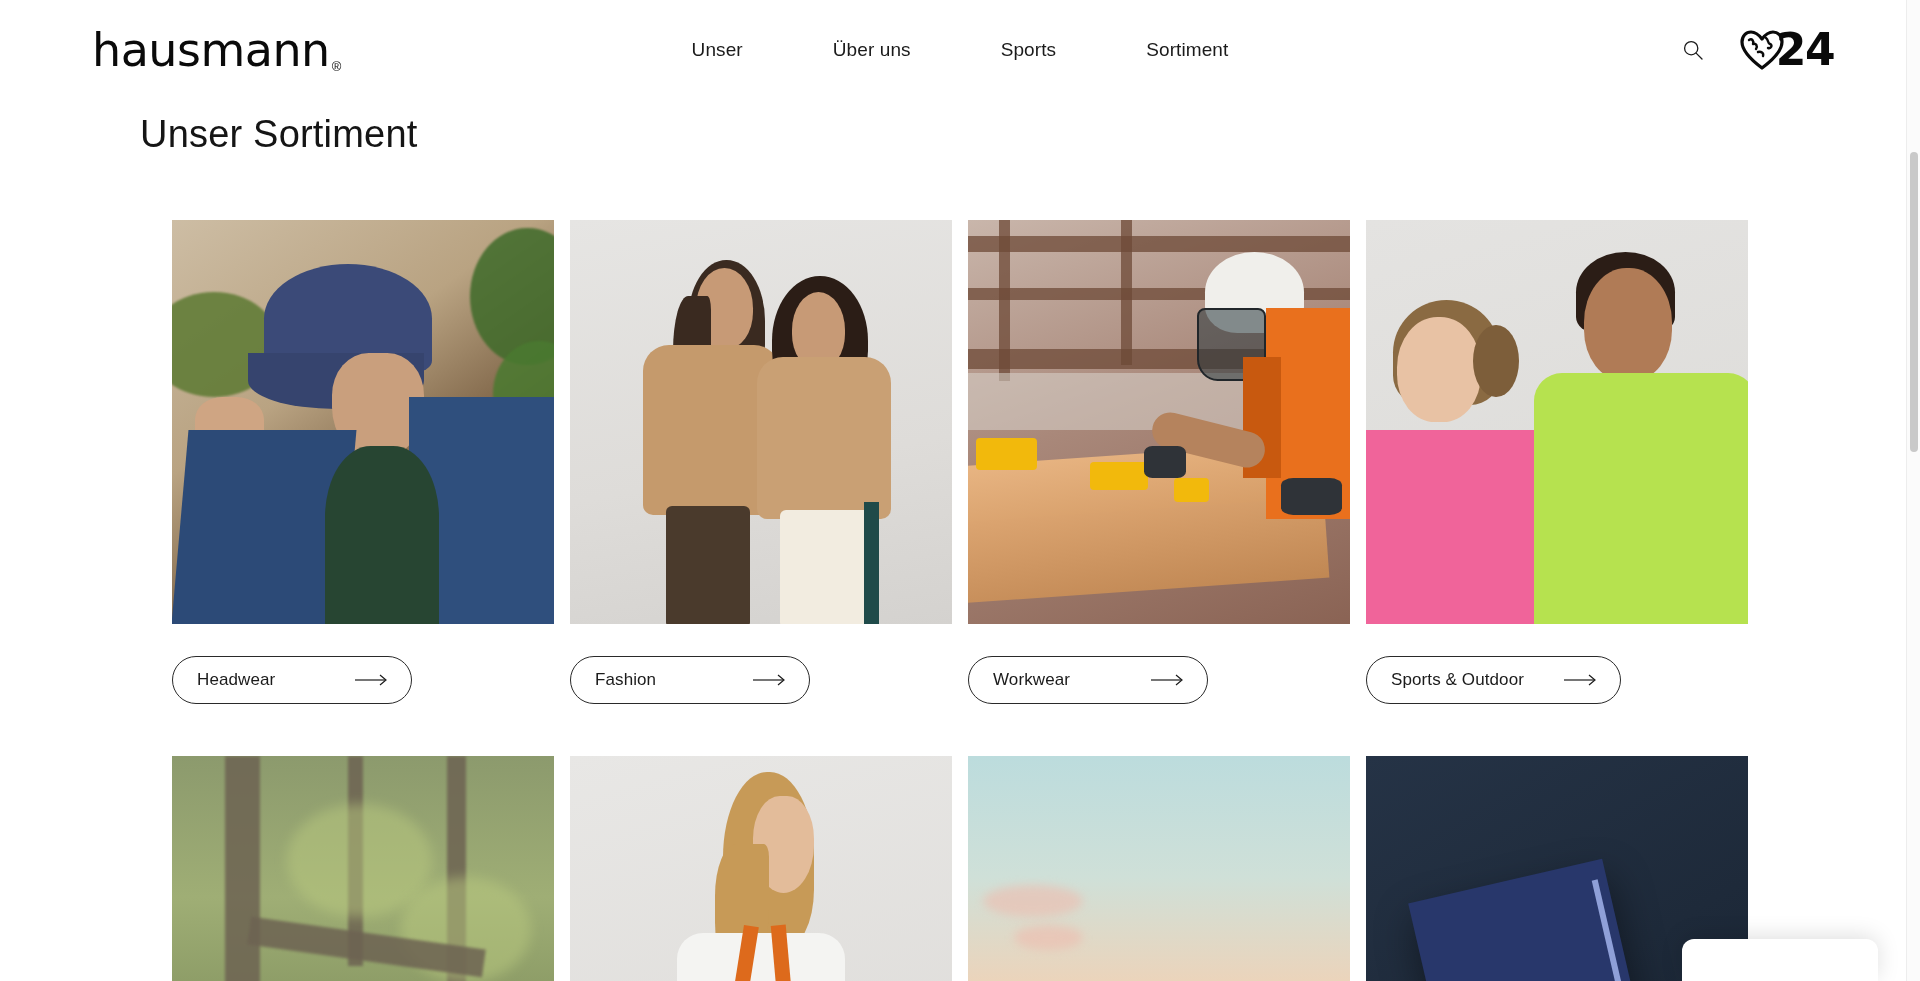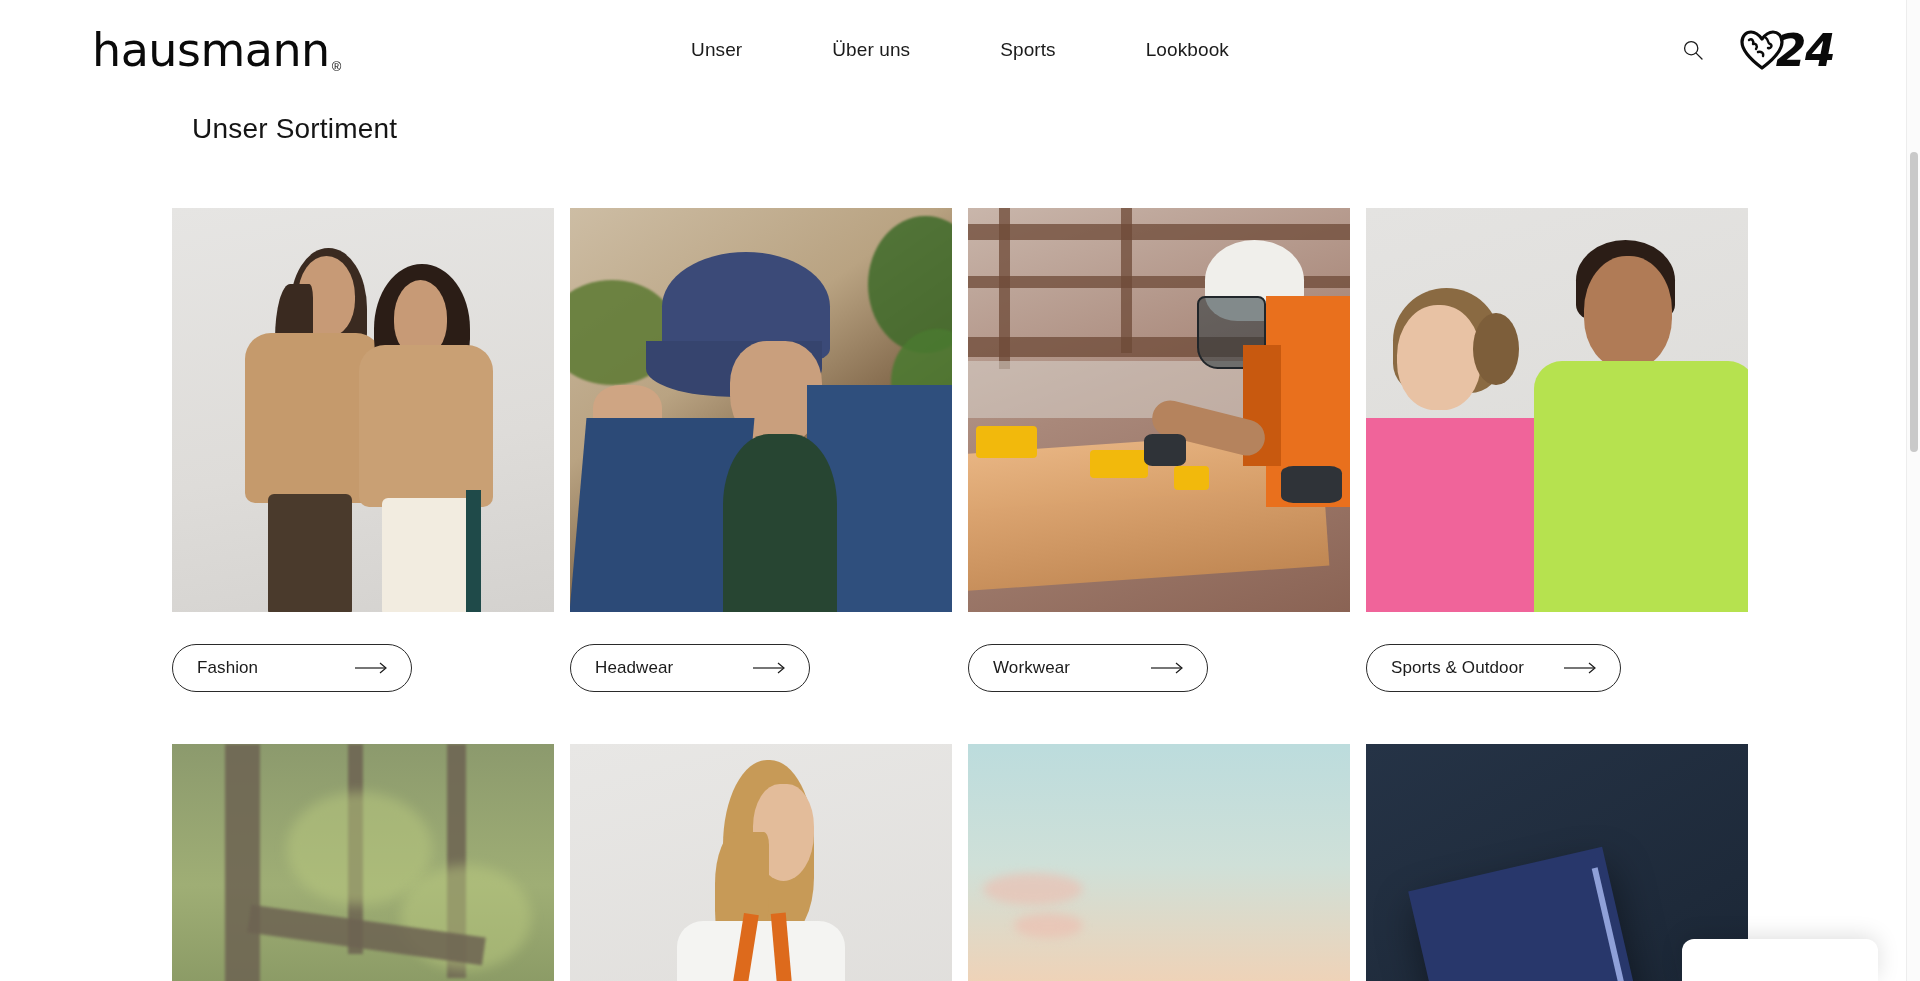--- a/index.html
+++ b/index.html
@@ -86,46 +86,45 @@
     border: 0;
     padding: 0;
     cursor: pointer;
     display: flex;
     align-items: center;
     justify-content: center;
     line-height: 0;
   }
   .partner-badge {
     display: flex;
-    align-items: flex-end;
+    align-items: center;
     gap: 1px;
     cursor: pointer;
     line-height: 0;
-    font-style: italic;
   }
   .partner-badge .badge-num {
     font-family: "DejaVu Sans", sans-serif;
     font-size: 44px;
     font-weight: 700;
     letter-spacing: -1.5px;
     line-height: 0.86;
     color: #0a0a0a;
     margin-left: -9px;
   }
 
   
   .page {
     padding: 0 92px;
   }
   .page-title {
-    font-size: 28px;
+    font-size: 38px;
     font-weight: 300;
     letter-spacing: 0.2px;
     color: #151515;
-    margin: 12px 0 0 100px;
+    margin: 12px 0 0 48px;
     line-height: 1.2;
   }
 
   .category-grid {
     display: grid;
     grid-template-columns: repeat(4, 1fr);
     column-gap: 16px;
     row-gap: 0;
     margin: 62px 0 0 80px;
     padding-right: 80px;
@@ -268,21 +267,21 @@
 
   <a class="brand" href="#">
     <span class="brand-wordmark">hausmann</span>
     <span class="brand-reg">®</span>
   </a>
 
   <nav class="main-nav">
     <a href="#">Unser</a>
     <a href="#">Über uns</a>
     <a href="#">Sports</a>
-    <a href="#">Lookbook</a>
+    <a href="#">Sortiment</a>
   </nav>
 
   <div class="header-right">
 
     <button class="icon-btn">
       <span>
         <svg width="22" height="22" viewBox="0 0 22 22" fill="none">
           <circle cx="9.2" cy="9.2" r="6.6" stroke="#1b1b1b" stroke-width="1.3"></circle>
           <line x1="14.1" y1="14.1" x2="20" y2="20" stroke="#1b1b1b" stroke-width="1.3" stroke-linecap="round"></line>
         </svg>
@@ -300,65 +299,65 @@
     </div>
 
   </div>
 </header>
 
 <main class="page">
 
   <h1 class="page-title">Unser Sortiment</h1>
 
   <section class="category-grid">
-
-    <article class="category-card">
-      <div class="card-media">
-        <div class="sc fashion">
-          <div class="hair" style="left:31%;top:10%;width:20%;height:30%;"></div>
-          <div class="head" style="left:33%;top:12%;width:15%;height:20%;"></div>
-          <div class="hair" style="left:27%;top:19%;width:10%;height:34%;border-radius:40% 10% 40% 40%;"></div>
-          <div class="torso" style="left:19%;top:31%;width:36%;height:42%;"></div>
-          <div class="legs" style="left:25%;top:71%;width:22%;height:30%;background:#4a3a2c;border-radius:6px;"></div>
-
-          <div class="hair" style="left:53%;top:14%;width:25%;height:32%;border-radius:50% 50% 42% 42%;background:#2b1d16;"></div>
-          <div class="head" style="left:58%;top:18%;width:14%;height:19%;"></div>
-          <div class="torso" style="left:49%;top:34%;width:35%;height:40%;background:#c9a074;"></div>
-          <div class="legs" style="left:55%;top:72%;width:24%;height:29%;background:#f2ece0;border-radius:6px;"></div>
-          <div style="position:absolute;left:77%;top:70%;width:4%;height:31%;background:#1f4a49;"></div>
-        </div>
-      </div>
-      <button class="pill-button">
-        <span class="label">Fashion</span>
-        <span class="arrow">
-          <svg width="34" height="12" viewBox="0 0 34 12">
-              <line x1="0" y1="6" x2="30" y2="6" stroke="#1b1b1b" stroke-width="1.2"></line>
-              <polyline points="25,1 31,6 25,11" fill="none" stroke="#1b1b1b" stroke-width="1.2"></polyline>
-            </svg>
-        </span>
-      </button>
-    </article>
 
     <article class="category-card">
       <div class="card-media">
         <div class="sc headwear">
           <div class="foliage" style="left:-6%;top:18%;width:34%;height:26%;"></div>
           <div class="foliage" style="left:78%;top:2%;width:30%;height:34%;background:#3f6b2a;"></div>
           <div class="foliage" style="left:84%;top:30%;width:24%;height:26%;background:#4a7a30;"></div>
           <div class="cap" style="left:24%;top:11%;width:44%;height:27%;"></div>
           <div class="brim" style="left:20%;top:33%;width:46%;height:14%;"></div>
           <div class="face" style="left:42%;top:33%;width:24%;height:26%;"></div>
           <div class="hand" style="left:6%;top:44%;width:18%;height:14%;"></div>
           <div class="jacket" style="left:2%;top:52%;width:44%;height:48%;transform:skewX(-5deg);"></div>
           <div class="jacket" style="left:62%;top:44%;width:40%;height:56%;background:#2f4f7d;"></div>
           <div class="tee" style="left:40%;top:56%;width:30%;height:44%;"></div>
         </div>
       </div>
       <button class="pill-button">
         <span class="label">Headwear</span>
+        <span class="arrow">
+          <svg width="34" height="12" viewBox="0 0 34 12">
+              <line x1="0" y1="6" x2="30" y2="6" stroke="#1b1b1b" stroke-width="1.2"></line>
+              <polyline points="25,1 31,6 25,11" fill="none" stroke="#1b1b1b" stroke-width="1.2"></polyline>
+            </svg>
+        </span>
+      </button>
+    </article>
+
+    <article class="category-card">
+      <div class="card-media">
+        <div class="sc fashion">
+          <div class="hair" style="left:31%;top:10%;width:20%;height:30%;"></div>
+          <div class="head" style="left:33%;top:12%;width:15%;height:20%;"></div>
+          <div class="hair" style="left:27%;top:19%;width:10%;height:34%;border-radius:40% 10% 40% 40%;"></div>
+          <div class="torso" style="left:19%;top:31%;width:36%;height:42%;"></div>
+          <div class="legs" style="left:25%;top:71%;width:22%;height:30%;background:#4a3a2c;border-radius:6px;"></div>
+
+          <div class="hair" style="left:53%;top:14%;width:25%;height:32%;border-radius:50% 50% 42% 42%;background:#2b1d16;"></div>
+          <div class="head" style="left:58%;top:18%;width:14%;height:19%;"></div>
+          <div class="torso" style="left:49%;top:34%;width:35%;height:40%;background:#c9a074;"></div>
+          <div class="legs" style="left:55%;top:72%;width:24%;height:29%;background:#f2ece0;border-radius:6px;"></div>
+          <div style="position:absolute;left:77%;top:70%;width:4%;height:31%;background:#1f4a49;"></div>
+        </div>
+      </div>
+      <button class="pill-button">
+        <span class="label">Fashion</span>
         <span class="arrow">
           <svg width="34" height="12" viewBox="0 0 34 12">
               <line x1="0" y1="6" x2="30" y2="6" stroke="#1b1b1b" stroke-width="1.2"></line>
               <polyline points="25,1 31,6 25,11" fill="none" stroke="#1b1b1b" stroke-width="1.2"></polyline>
             </svg>
         </span>
       </button>
     </article>
 
     <article class="category-card">

